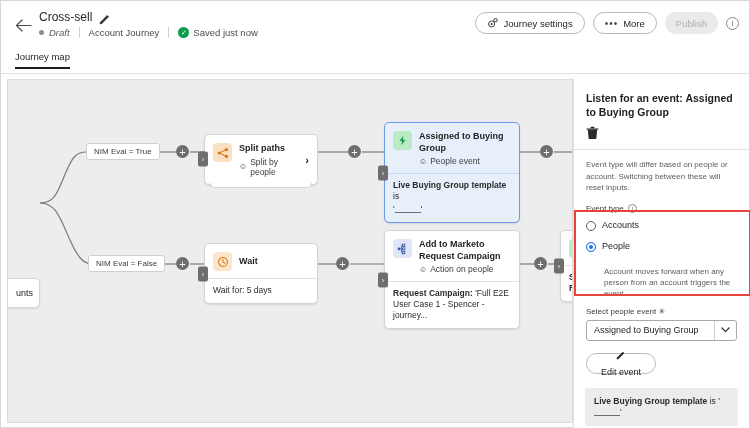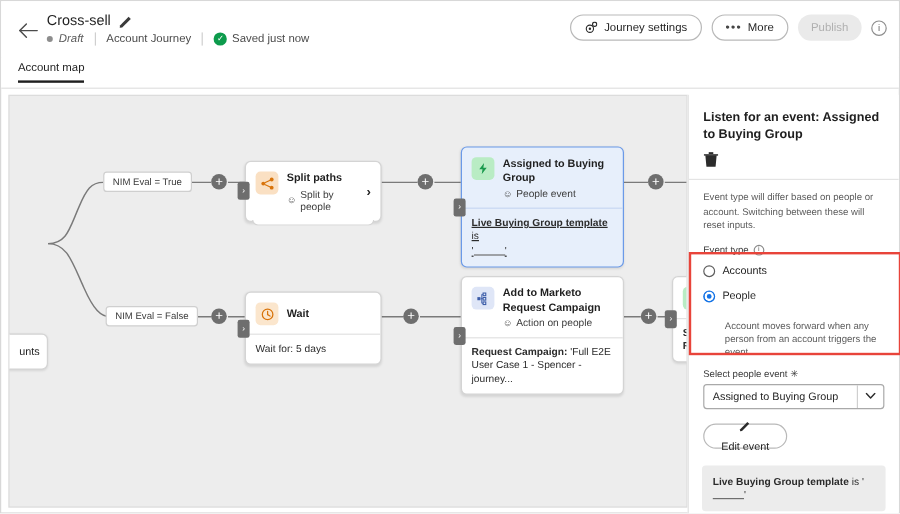--- a/index.html
+++ b/index.html
@@ -152,21 +152,21 @@
   .stack-shadow {
     position: absolute; left: 5px; right: 5px; bottom: -4px; height: 5px;
     background: #ffffff; border: 1px solid #d4d4d4; border-top: none;
     border-radius: 0 0 5px 5px;
   }
 
   .node.selected {
     background: #e7effb;
     border: 1.5px solid #6b9ae8;
   }
-  .node.selected .node-body { border-top: 1px solid #c7d8f2; text-decoration: underline; }
+  .node.selected .node-body { border-top: 1px solid #c7d8f2; }
 
   .branch-label {
     position: absolute;
     background: #ffffff; border: 1px solid #cfcfcf; border-radius: 3px;
     font-size: 8px; color: #3c3c3c;
     padding: 3px 7px; white-space: nowrap; cursor: pointer;
   }
   .plus-node {
     position: absolute; width: 13px; height: 13px; border-radius: 50%;
     background: #6e6e6e; color: #ffffff;
@@ -315,21 +315,21 @@
         <span>More</span>
       </div>
       <div class="btn ghost">
         <span>Publish</span>
       </div>
       <div class="info-icon">i</div>
     </div>
   </div>
 
   <div class="tabs">
-    <div class="tab active">Account map</div>
+    <div class="tab active">Journey map</div>
   </div>
 
   <div class="canvas">
 
     <svg class="canvas-svg" width="566" height="344">
 
       <path d="M32 123 C 48 123, 50 110, 58 92 C 64 78, 68 72, 78 72" stroke="#7a7a7a" stroke-width="1.2" fill="none"></path>
       <path d="M32 123 C 48 123, 52 138, 62 160 C 70 178, 76 184, 84 184" stroke="#7a7a7a" stroke-width="1.2" fill="none"></path>
 
       <path d="M140 72 H 168" stroke="#7a7a7a" stroke-width="1.2" fill="none"></path>

